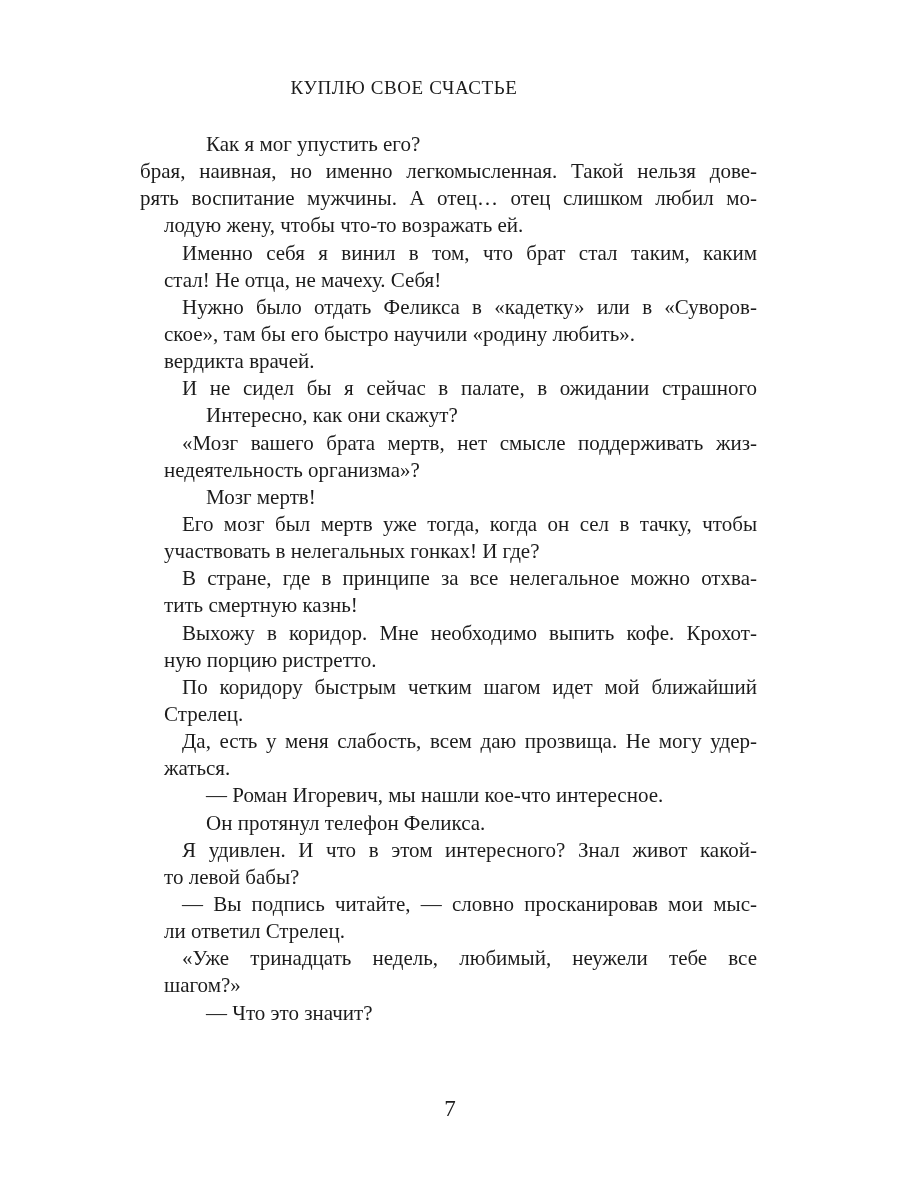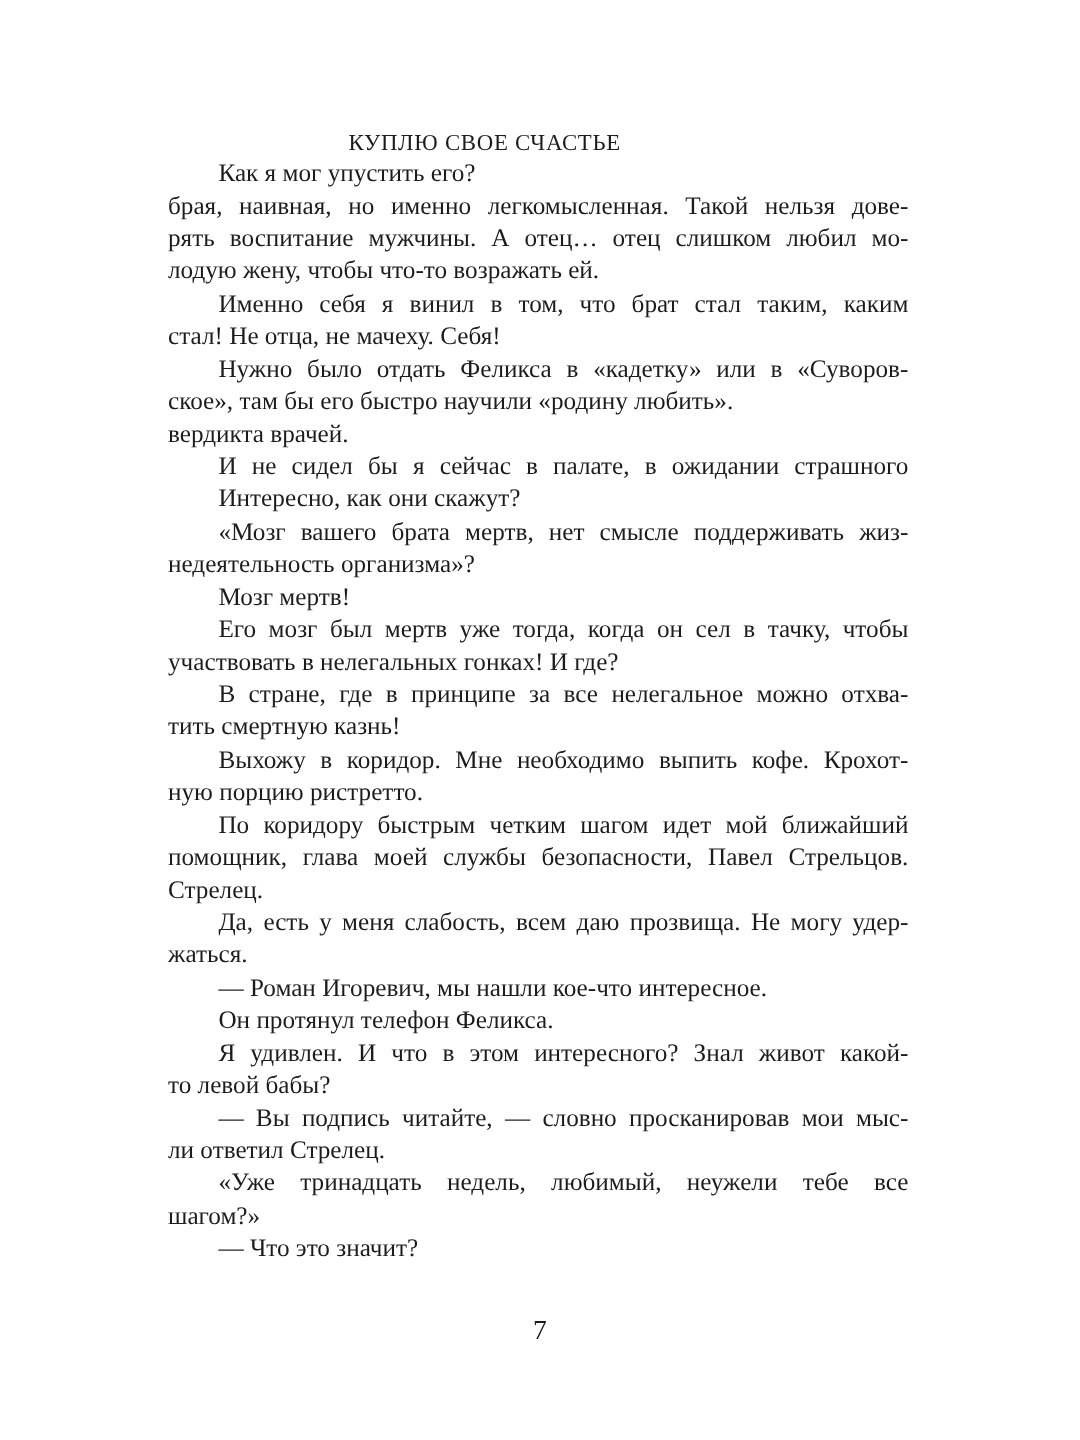--- a/index.html
+++ b/index.html
@@ -17,21 +17,20 @@
     }
     .running-head {
       position: absolute;
       top: 76px;
       left: 0;
       width: 808px;
       text-align: center;
       font-size: 19px;
       letter-spacing: 0.6px;
       line-height: 24px;
-      margin-top: 32px;
     }
     .page-body {
       position: absolute;
       top: 131px;
       left: 140px;
       width: 617px;
     }
     .line {
       display: block;
       height: 27.15px;
@@ -40,20 +39,21 @@
       white-space: nowrap;
       text-align: justify;
       text-align-last: justify;
       overflow: visible;
     }
     .line.indent {
       padding-left: 42px;
     }
     .line.last {
       text-align-last: left;
+      margin-left: 24px;
     }
     .page-number {
       position: absolute;
       top: 1095px;
       left: 0;
       width: 900px;
       text-align: center;
       font-size: 23px;
       line-height: 28px;
     }
@@ -78,21 +78,20 @@
   <span class="line indent">«Мозг вашего брата мертв, нет смысле поддерживать жиз-</span>
   <span class="line last">недеятельность организма»?</span>
   <span class="line indent last">Мозг мертв!</span>
   <span class="line indent">Его мозг был мертв уже тогда, когда он сел в тачку, чтобы</span>
   <span class="line last">участвовать в нелегальных гонках! И где?</span>
   <span class="line indent">В стране, где в принципе за все нелегальное можно отхва-</span>
   <span class="line last">тить смертную казнь!</span>
   <span class="line indent">Выхожу в коридор. Мне необходимо выпить кофе. Крохот-</span>
   <span class="line last">ную порцию ристретто.</span>
   <span class="line indent">По коридору быстрым четким шагом идет мой ближайший</span>
-  <span class="line">помощник, глава моей службы безопасности, Павел Стрельцов.</span>
   <span class="line last">Стрелец.</span>
   <span class="line indent">Да, есть у меня слабость, всем даю прозвища. Не могу удер-</span>
   <span class="line last">жаться.</span>
   <span class="line indent last">— Роман Игоревич, мы нашли кое-что интересное.</span>
   <span class="line indent last">Он протянул телефон Феликса.</span>
   <span class="line indent">Я удивлен. И что в этом интересного? Знал живот какой-</span>
   <span class="line last">то левой бабы?</span>
   <span class="line indent">— Вы подпись читайте, — словно просканировав мои мыс-</span>
   <span class="line last">ли ответил Стрелец.</span>
   <span class="line indent">«Уже тринадцать недель, любимый, неужели тебе все</span>

